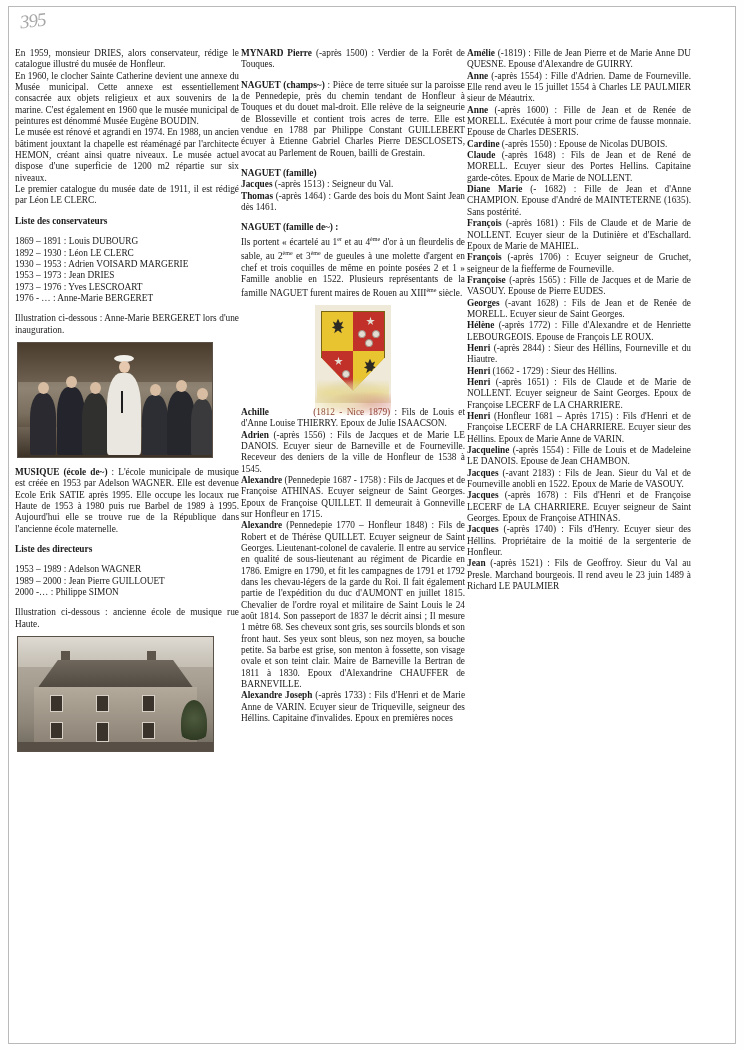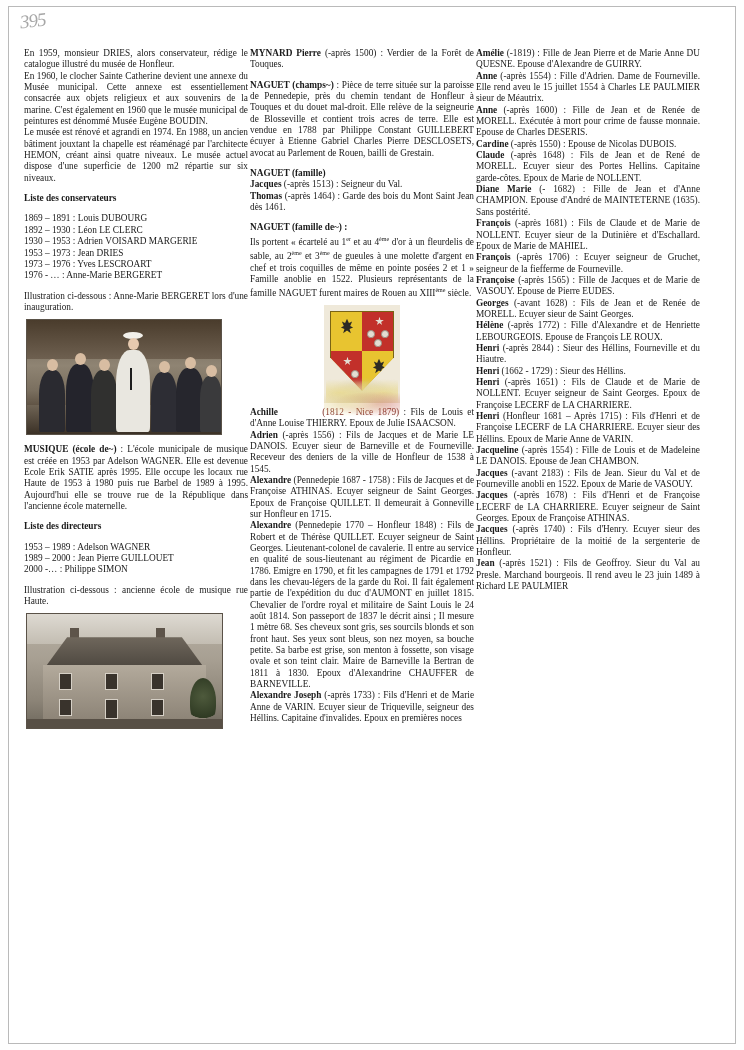--- a/index.html
+++ b/index.html
@@ -33,21 +33,21 @@
     font-family:"Liberation Serif", serif;
     font-size:19px;
     color:#8a8a8a;
     font-style:italic;
     letter-spacing:-1px;
     transform:rotate(-7deg);
     opacity:.75;
   }
   .cols{
     position:absolute;
-    left:24px;top:48px;
+    left:15px;top:48px;
     width:702px;
     display:flex;
     gap:2px;
   }
   .col{width:224px;}
   .col p{
     margin:0;
     font-size:9.3px;
     line-height:11.35px;
     text-align:justify;
@@ -223,20 +223,21 @@
 
   <div class="folio">395</div>
 
   <div class="cols">
 
     <div class="col">
 
       <p>En 1959, monsieur DRIES, alors conservateur, rédige le catalogue illustré du musée de Honfleur.</p>
       <p>En 1960, le clocher Sainte Catherine devient une annexe du Musée municipal. Cette annexe est essentiellement consacrée aux objets religieux et aux souvenirs de la marine. C'est également en 1960 que le musée municipal de peintures est dénommé Musée Eugène BOUDIN.</p>
       <p>Le musée est rénové et agrandi en 1974.  En 1988, un ancien bâtiment jouxtant la chapelle est réaménagé par l'architecte HEMON, créant ainsi quatre niveaux.  Le musée actuel dispose d'une superficie de 1200 m2 répartie sur six niveaux.</p>
+      <p>Le premier catalogue du musée date de 1911, il est rédigé par Léon LE CLERC.</p>
 
       <div class="gap"></div>
       <p class="center">Liste des conservateurs</p>
       <div class="gap"></div>
 
       <p class="listline">1869 – 1891 : Louis DUBOURG</p>
       <p class="listline">1892 – 1930 : Léon LE CLERC</p>
       <p class="listline">1930 – 1953 : Adrien VOISARD MARGERIE</p>
       <p class="listline">1953 – 1973 : Jean DRIES</p>
       <p class="listline">1973 – 1976 : Yves LESCROART</p>

